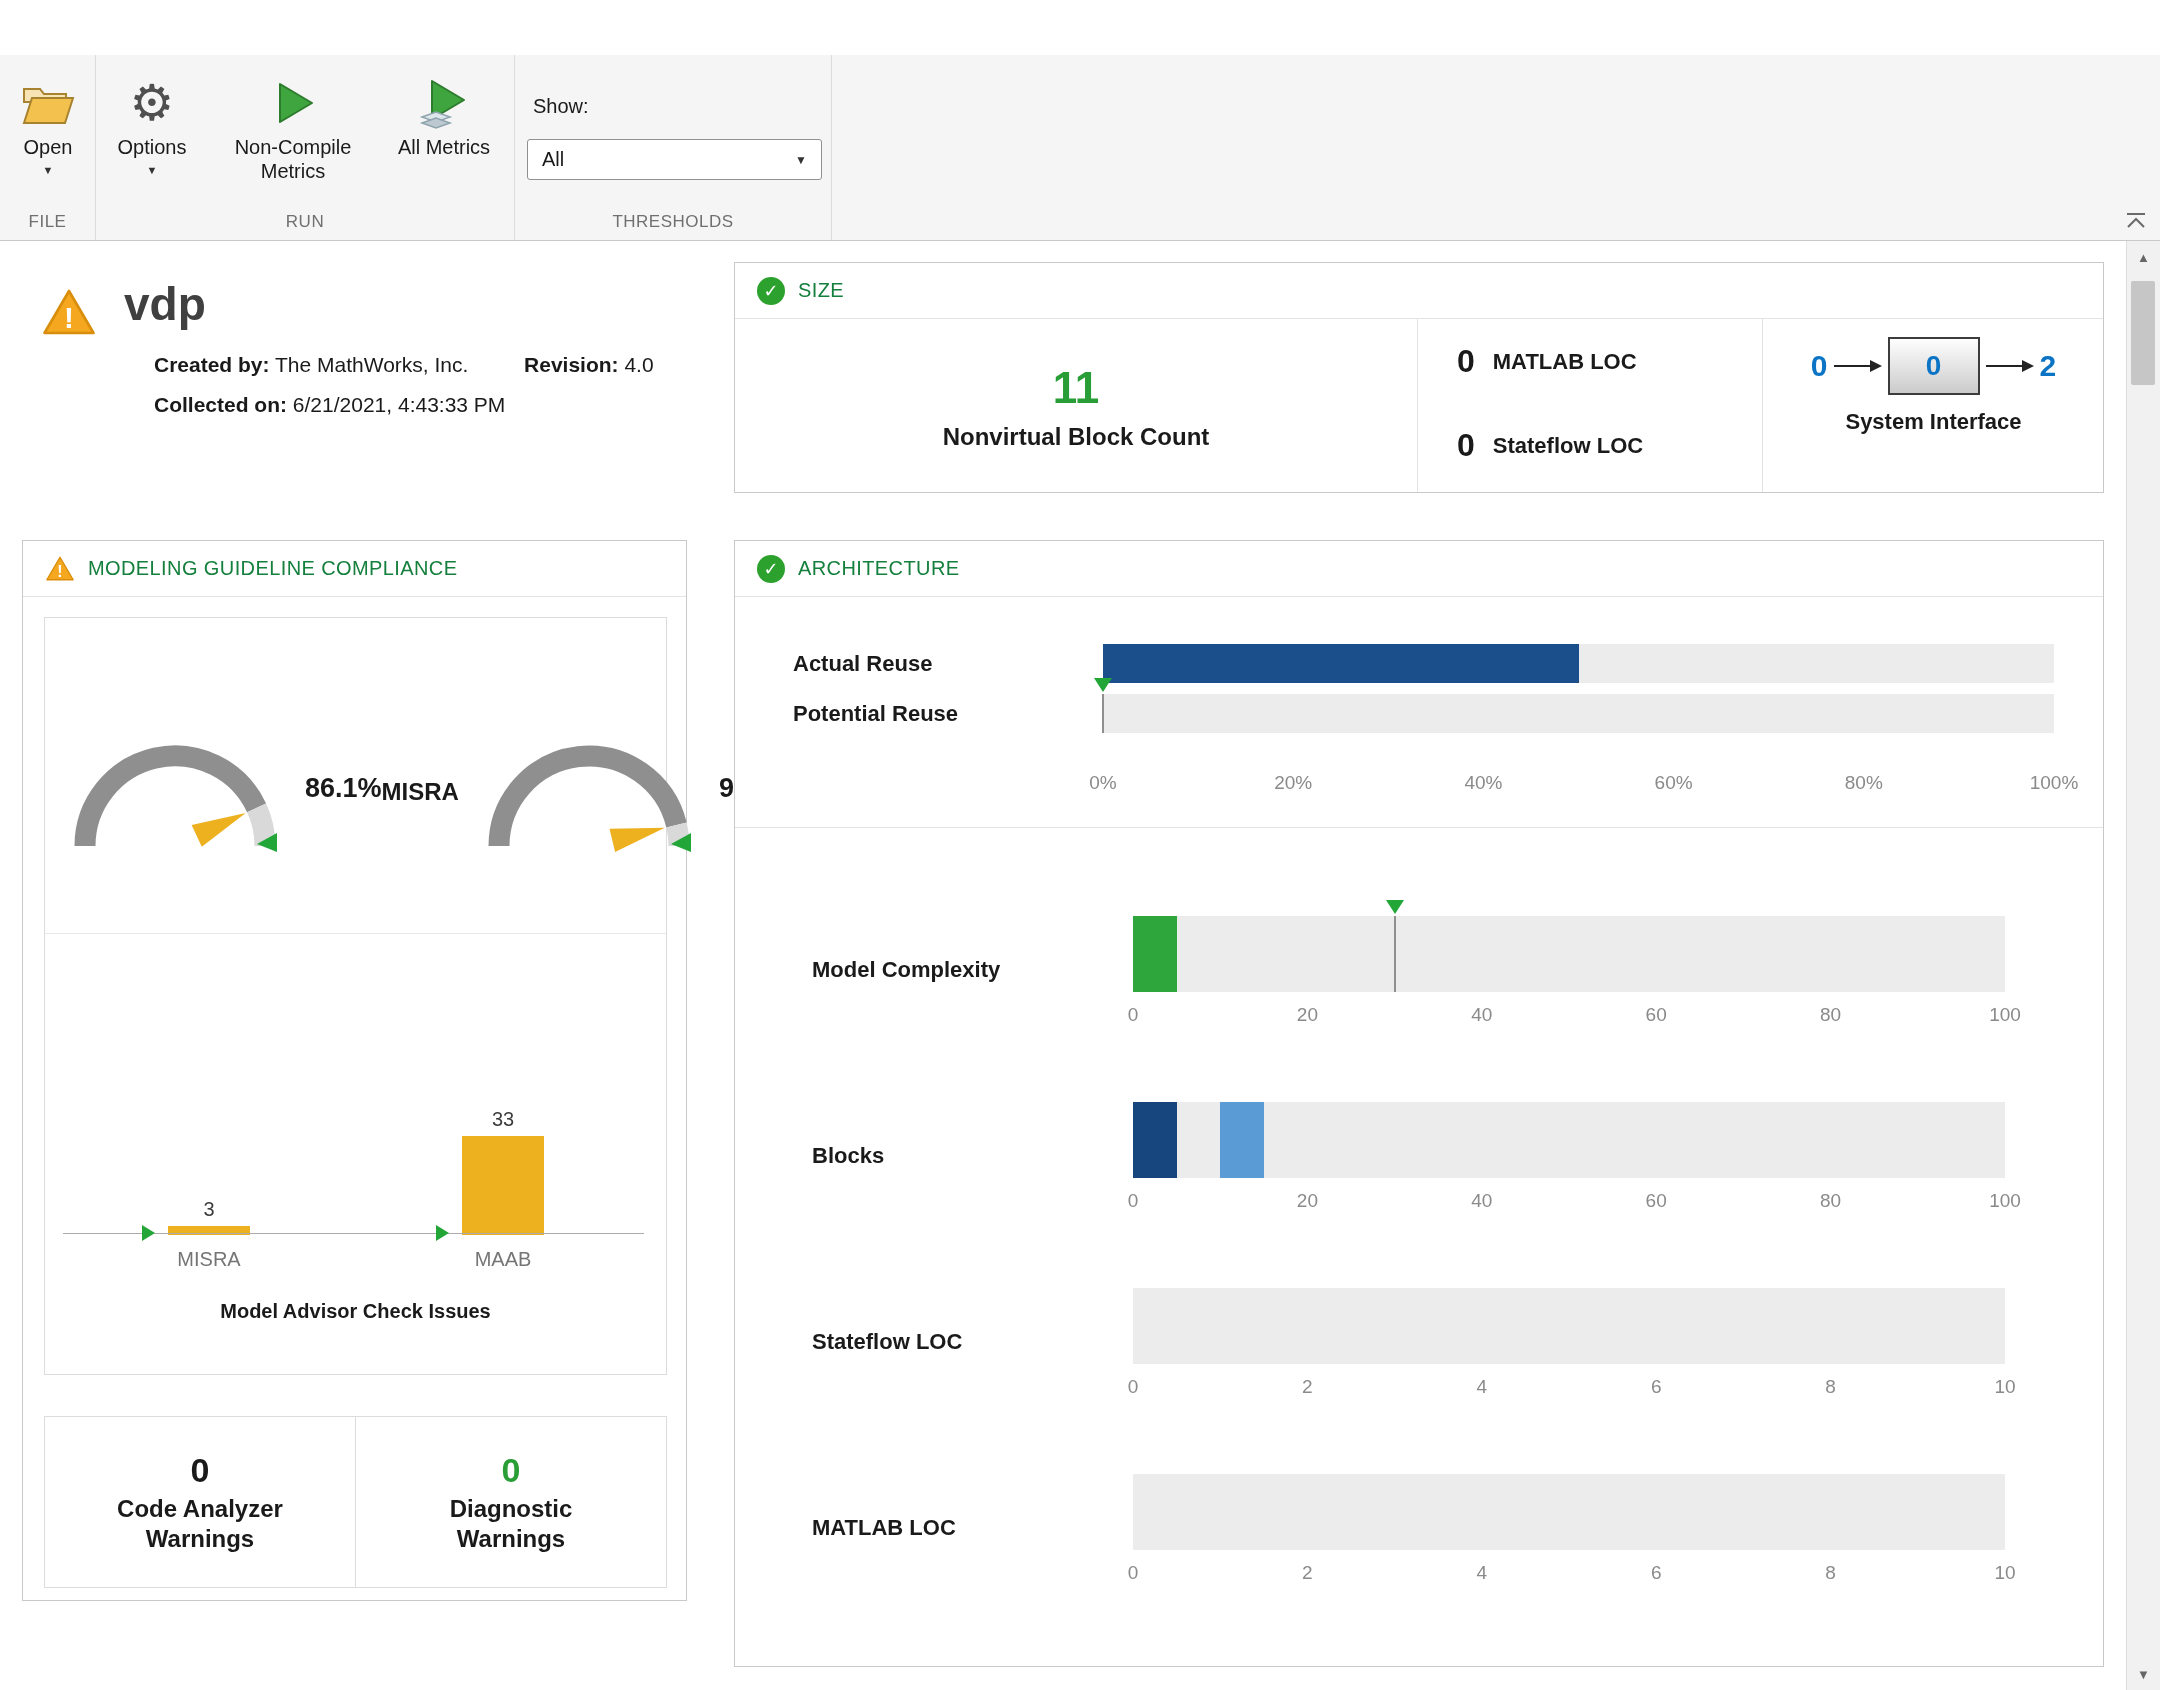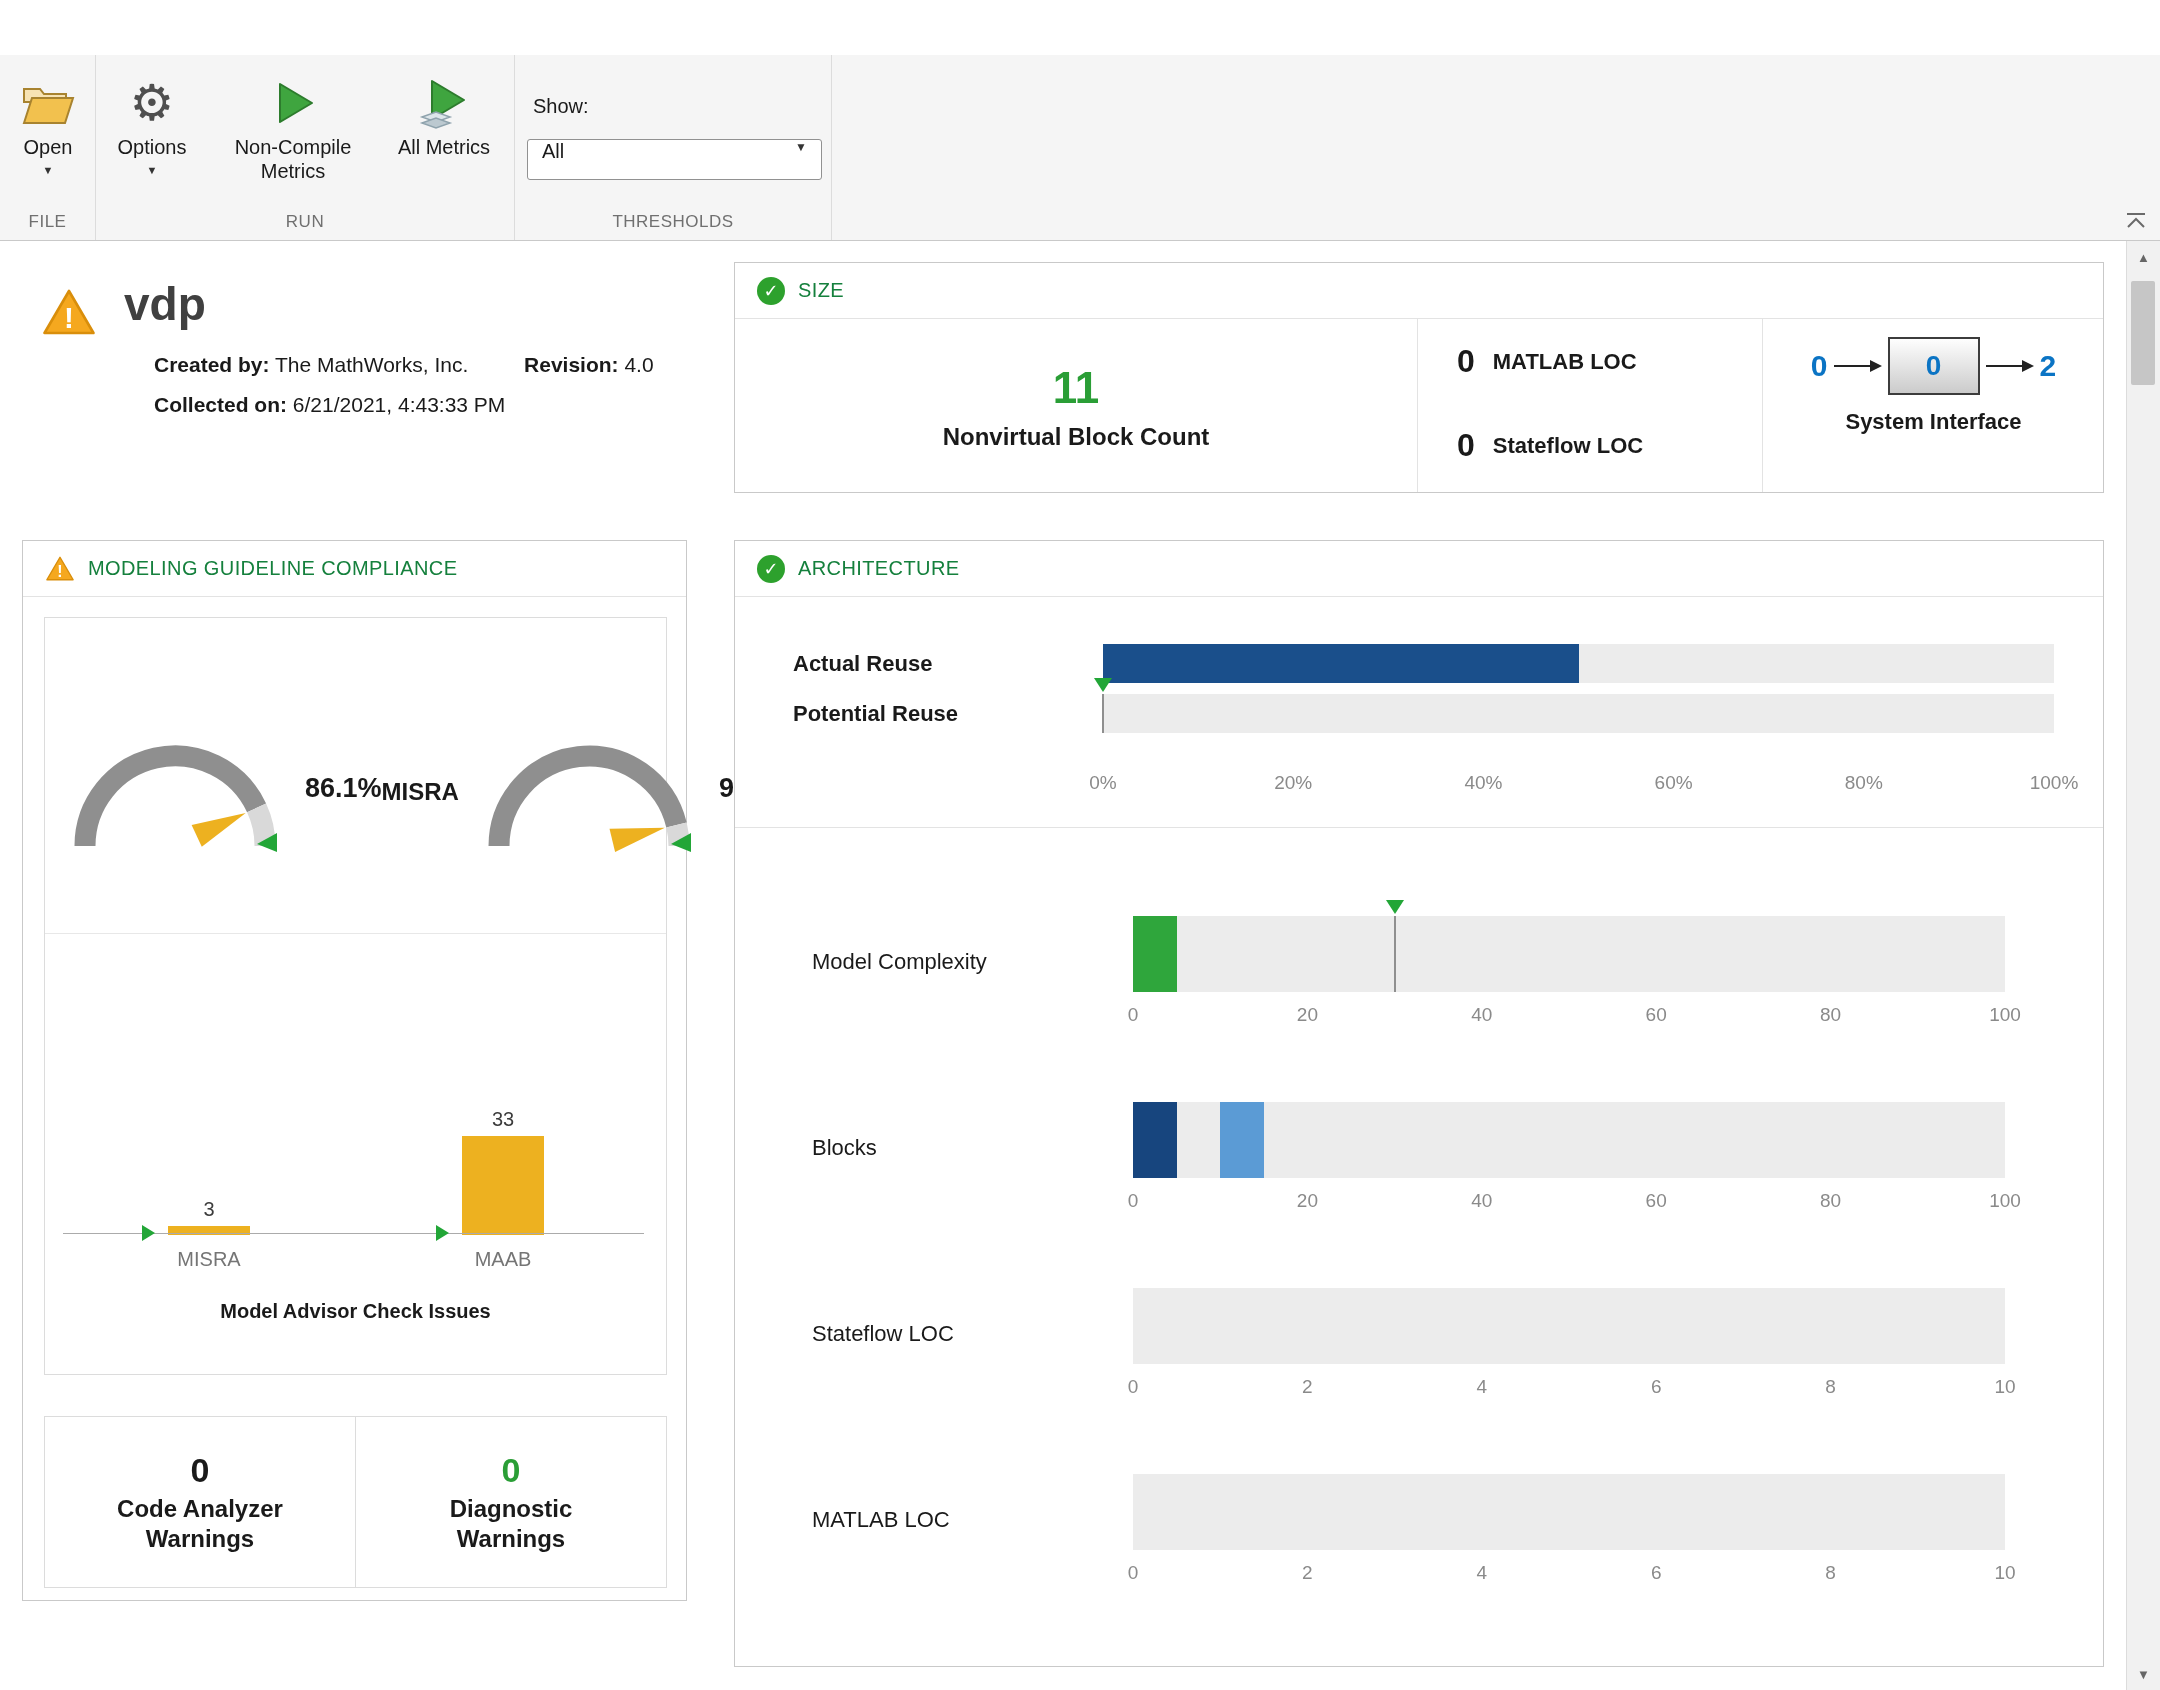--- a/index.html
+++ b/index.html
@@ -21,21 +21,21 @@
   .ts-run{left:96px;width:419px}
   .ts-thresholds{left:515px;width:317px}
   .ts-label{position:absolute;bottom:8px;width:100%;text-align:center;font-size:17px;color:#707070;letter-spacing:.5px}
   .tool{position:absolute;top:16px;display:flex;flex-direction:column;align-items:center;cursor:pointer;text-align:center}
   .tool .icon-box{height:64px;display:flex;align-items:center;justify-content:center}
   .tool .t-label{font-size:20px;color:#1a1a1a;line-height:1.2}
   .tool .caret{font-size:11px;color:#333;margin-top:5px}
   .gear-glyph{font-size:50px;color:#4f4f4f;line-height:1}
   .show-label{position:absolute;left:18px;top:40px;font-size:20px;color:#1a1a1a}
   .show-dd{position:absolute;left:12px;top:84px;width:295px;height:41px;background:#fff;border:1px solid #919191;
-       border-radius:3px;font-size:20px;display:flex;padding:0 14px;cursor:pointer}
+       border-radius:3px;font-size:20px;display:flex;align-items:center;padding:0 14px;cursor:pointer}
   .show-dd .caret{margin-left:auto;font-size:12px;color:#333}
   .collapse-btn{position:absolute;right:12px;top:156px;cursor:pointer}
 
   
   .content{position:absolute;top:241px;left:0;right:0;height:1449px;background:#fff}
 
   
   .model-info{position:absolute;left:0;top:0}
   .model-warn{position:absolute;left:41px;top:46px;width:56px;height:50px}
   .model-name{position:absolute;left:124px;top:36px;font-size:46px;font-weight:bold;color:#404040}
@@ -100,21 +100,21 @@
   
   .reuse-section{position:absolute;top:56px;left:0;right:0;height:231px;border-bottom:1px solid #e3e3e3}
   .reuse-label{position:absolute;left:58px;height:39px;display:flex;align-items:center;font-size:22px;font-weight:bold}
   .reuse-track{position:absolute;left:368px;width:951px;height:39px;background:#ececec;cursor:pointer}
   .reuse-fill{height:100%}
   .axis-ticks{position:absolute;height:24px}
   .axis-ticks span{position:absolute;transform:translateX(-50%);font-size:19px;color:#8a8a8a;white-space:nowrap}
   .reuse-ticks{left:368px;top:175px;width:951px}
   .metrics-section{position:absolute;top:287px;left:0;right:0;bottom:0}
   .metric-row{position:absolute;left:0;right:0;height:130px}
-  .metric-label{position:absolute;left:77px;top:8px;height:76px;display:flex;align-items:center;font-size:22px;font-weight:normal}
+  .metric-label{position:absolute;left:77px;top:16px;height:76px;display:flex;align-items:center;font-size:22px;font-weight:bold}
   .metric-track{position:absolute;left:398px;top:0;width:872px;height:76px;background:#ececec;cursor:pointer}
   .mbar{position:absolute;top:0;height:100%}
   .marker-line{position:absolute;top:0;height:100%;width:2px;background:#8f8f8f;transform:translateX(-50%)}
   .marker-tri{position:absolute;top:-16px;width:0;height:0;transform:translateX(-50%);
        border-left:9px solid transparent;border-right:9px solid transparent;border-top:14px solid #22a637}
   .metric-ticks{left:398px;top:88px;width:872px}
 
   
   .scrollbar{position:absolute;right:0;top:0;width:34px;height:100%;background:#f1f1f1;border-left:1px solid #dcdcdc}
   .sb-btn{position:absolute;left:0;width:100%;height:28px;display:flex;align-items:center;justify-content:center;

